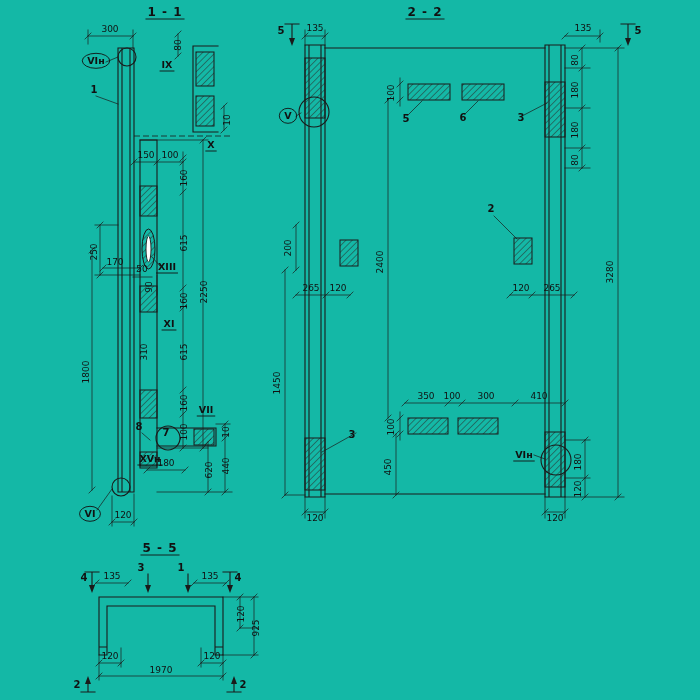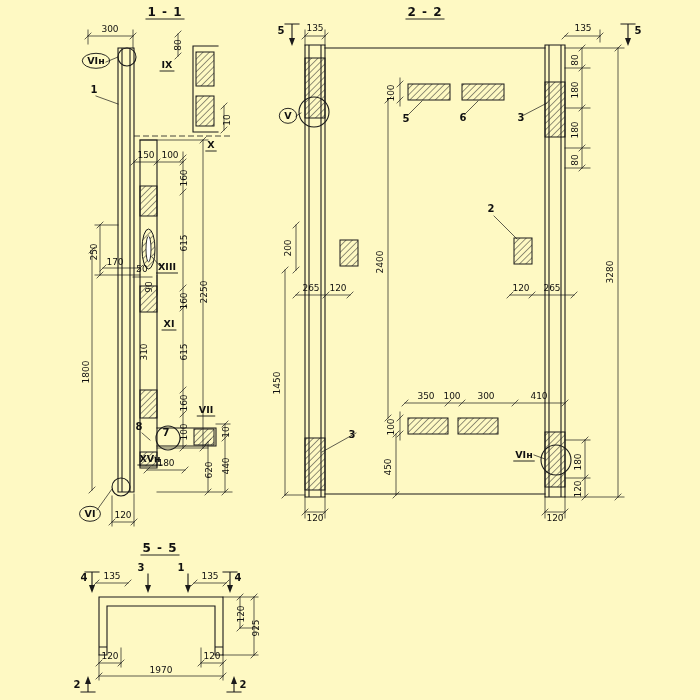--- a/index.html
+++ b/index.html
@@ -1,16 +1,16 @@
 <!DOCTYPE html>
 <html><head>
 <meta charset="utf-8">
 <style>
   html,body{margin:0;padding:0;background:#fff}
-  .wrap{position:relative;width:700px;height:700px;background:#fef9c3;overflow:hidden}
+  .wrap{position:relative;width:700px;height:700px;background:#14b8a6;overflow:hidden}
   svg{display:block}
   .ln{stroke:#1a1a1a;stroke-width:1.1;fill:none;stroke-linecap:square}
   .thn{stroke:#1a1a1a;stroke-width:0.7;fill:none;stroke-linecap:square}
   .dsh{stroke:#1a1a1a;stroke-width:0.8;fill:none;stroke-dasharray:6 3}
   .hat{fill:url(#hatch);stroke:#1a1a1a;stroke-width:1}
   .wht{fill:#fff;stroke:#1a1a1a;stroke-width:0.9}
   .arr{fill:#1a1a1a;stroke:none}
   .lbl{font-family:"DejaVu Sans",sans-serif;font-size:9px;fill:#111;text-anchor:middle}
   .title{font-size:12px;font-weight:bold;letter-spacing:1px}
   .part{font-size:10px;font-weight:bold}

